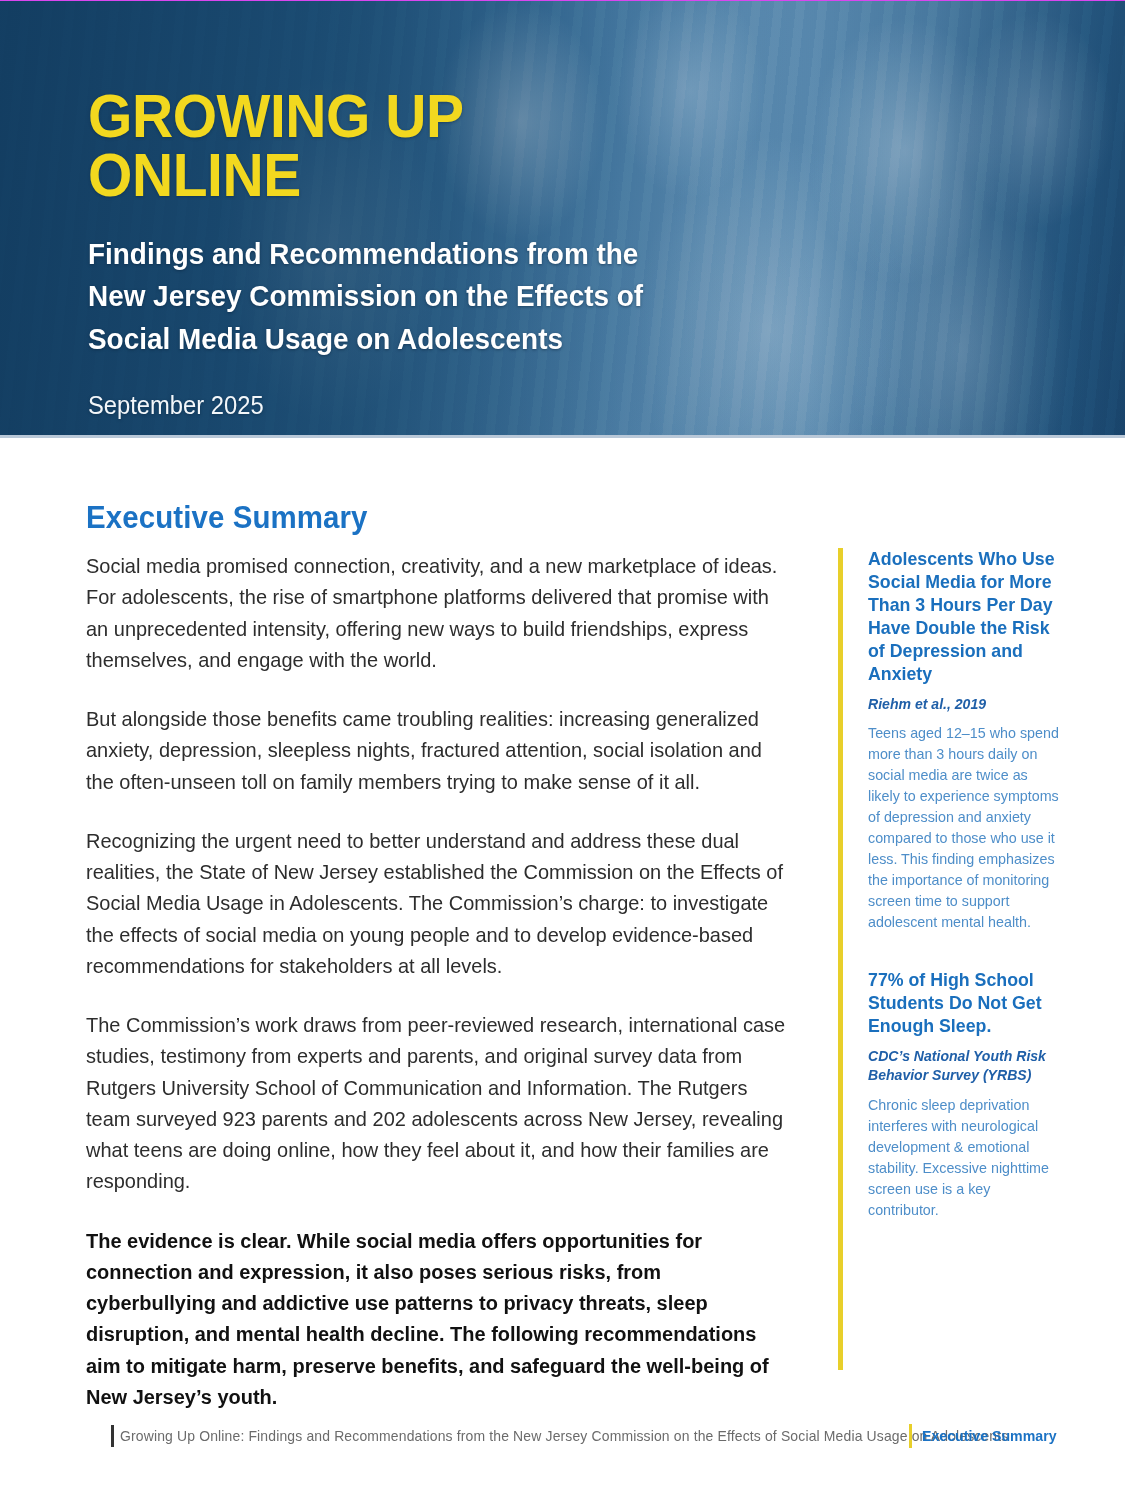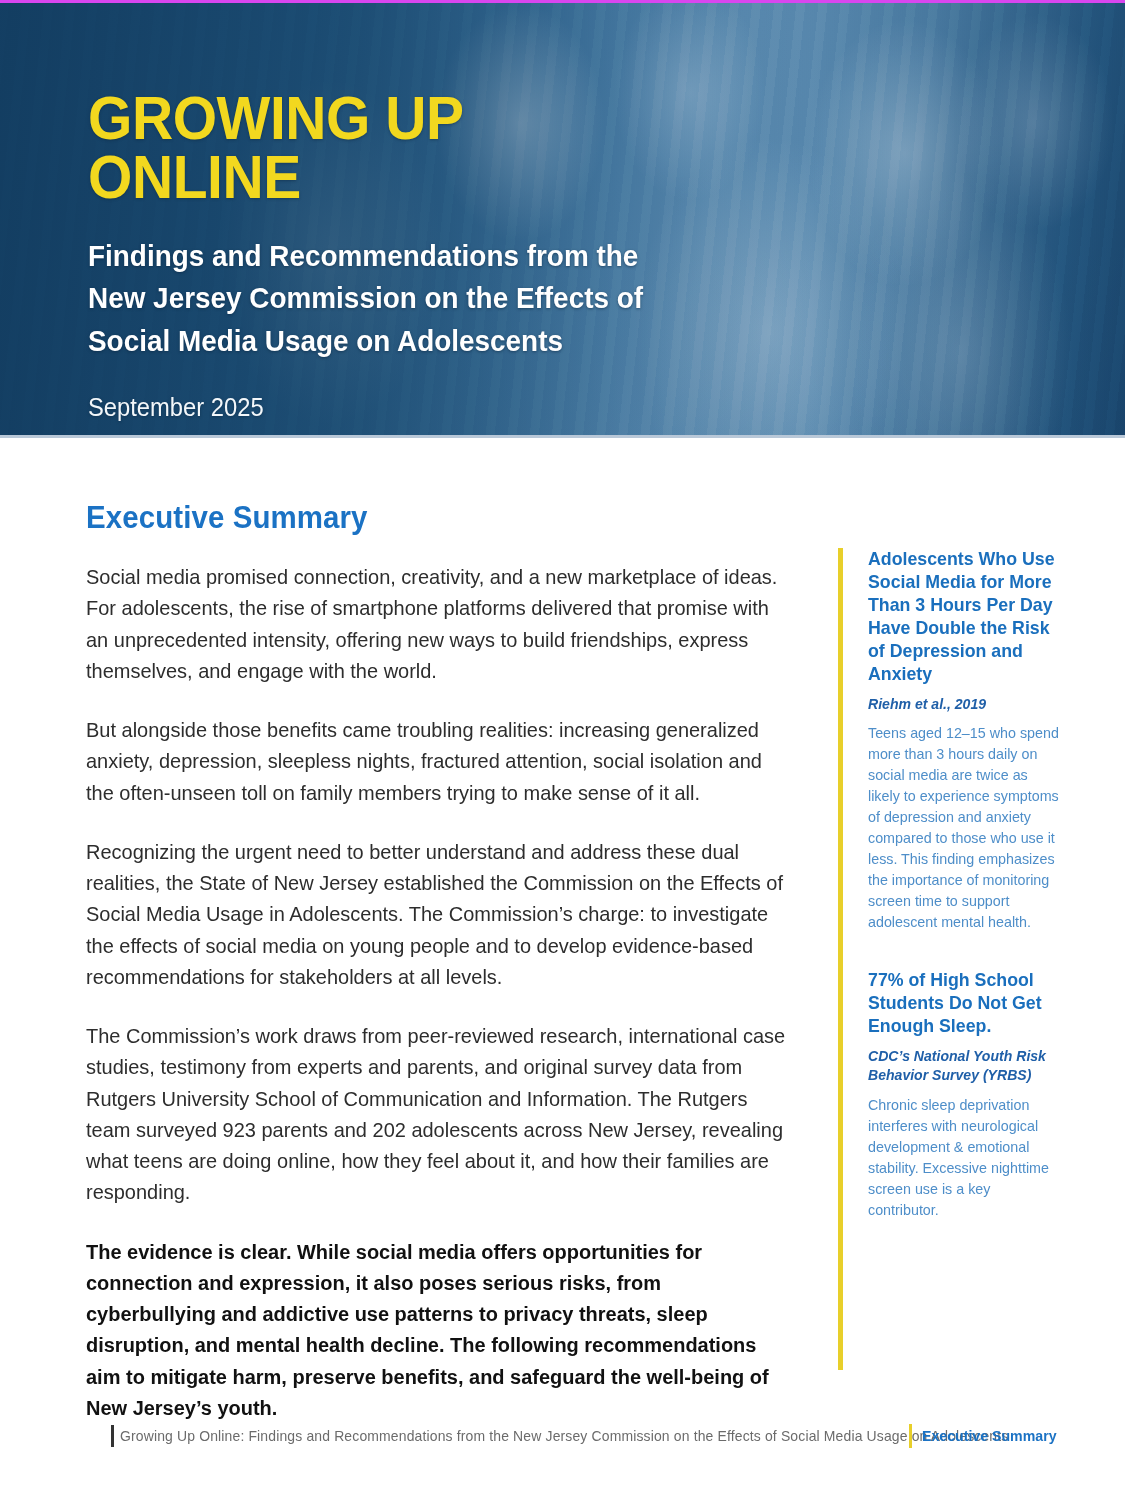--- a/index.html
+++ b/index.html
@@ -17,21 +17,21 @@
   }
 
   
   .banner {
     position: absolute;
     left: 0; top: 0;
     width: 1125px;
     height: 438px;
     overflow: hidden;
     background: #1c4c77;
-    border-top: 3px solid #d946ef;
+    border-top: 1px solid #d946ef;
     box-sizing: border-box;
   }
   .banner-photo {
     position: absolute;
     inset: 0;
     background:
       
       radial-gradient(ellipse 120px 170px at 520px 120px, rgba(226,238,248,.60), rgba(226,238,248,0) 70%),
       radial-gradient(ellipse 105px 150px at 690px 90px, rgba(200,222,240,.48), rgba(200,222,240,0) 72%),
       radial-gradient(ellipse 135px 185px at 905px 150px, rgba(215,233,246,.50), rgba(215,233,246,0) 72%),
@@ -126,21 +126,20 @@
     transform: scaleX(0.95);
     transform-origin: left center;
   }
 
   
   .main-col {
     position: absolute;
     left: 86px;
     top: 113px;
     width: 715px;
-    margin-top: 11px;
   }
   .main-col p {
     margin: 0 0 28px 0;
     font-family: "Liberation Sans Narrow", "Liberation Sans", sans-serif;
     font-size: 20.3px;
     line-height: 1.54;
     color: #2d2d2d;
     text-align: left;
     transform: scaleX(0.985);
     transform-origin: left center;

